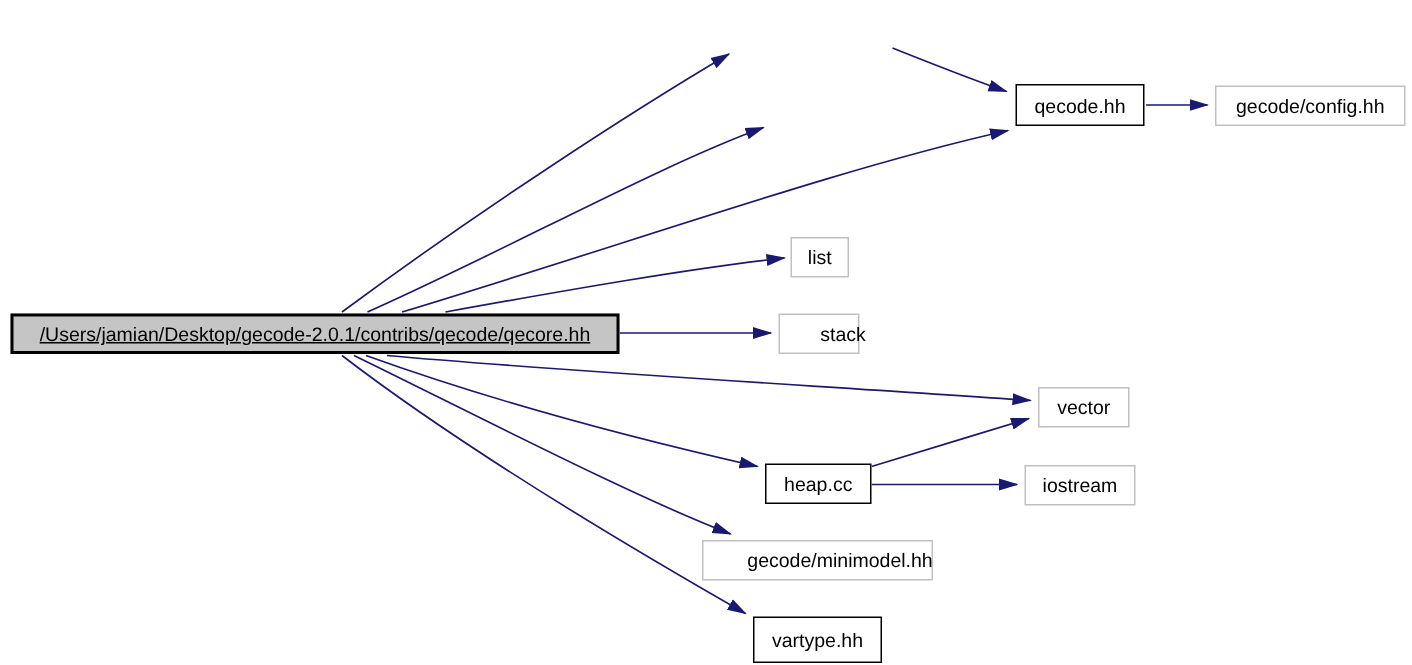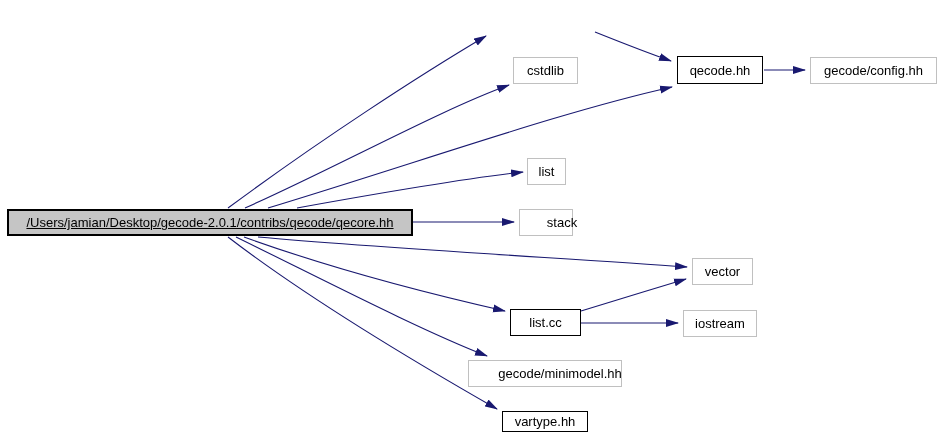--- a/index.html
+++ b/index.html
@@ -74,33 +74,32 @@
     <path class="edge-path" d="M 228,237 C 310,300 420,365 497,409" marker-end="url(#arrow)"></path>
     <path class="edge-path" d="M 595,32 C 625,44 648,53 671,61" marker-end="url(#arrow)"></path>
     <path class="edge-path" d="M 764,70 L 805,70" marker-end="url(#arrow)"></path>
     <path class="edge-path" d="M 581,311 C 620,299 650,290 686,279" marker-end="url(#arrow)"></path>
     <path class="edge-path" d="M 581,323 L 678,323" marker-end="url(#arrow)"></path>
   </svg>
 
   <div class="node main" style="left:7px; top:209px; width:406px; height:27px;">/Users/jamian/Desktop/gecode-2.0.1/contribs/qecode/qecore.hh</div>
 
 
-  <div class="node external" style="left:513px; top:57px; width:65px; height:27px;">cstdlib</div>
 
   <div class="node linked" style="left:677px; top:56px; width:86px; height:28px;">qecode.hh</div>
 
   <div class="node external" style="left:810px; top:57px; width:127px; height:27px;">gecode/config.hh</div>
 
   <div class="node external" style="left:527px; top:158px; width:39px; height:27px;">list</div>
 
   <div class="node external" style="left:519px; top:209px; width:54px; height:27px;padding-left:32px;">stack</div>
 
   <div class="node external" style="left:692px; top:258px; width:61px; height:27px;">vector</div>
 
-  <div class="node linked" style="left:510px; top:309px; width:71px; height:27px;">list.cc</div>
+  <div class="node linked" style="left:510px; top:309px; width:71px; height:27px;">heap.cc</div>
 
   <div class="node external" style="left:683px; top:310px; width:74px; height:27px;">iostream</div>
 
   <div class="node external" style="left:468px; top:360px; width:154px; height:27px;padding-left:30px;">gecode/minimodel.hh</div>
 
-  <div class="node linked" style="left:502px; top:411px; width:86px; height:21px;">vartype.hh</div>
+  <div class="node linked" style="left:502px; top:411px; width:86px; height:31px;">vartype.hh</div>
 
 </div>
 
 </body></html>

